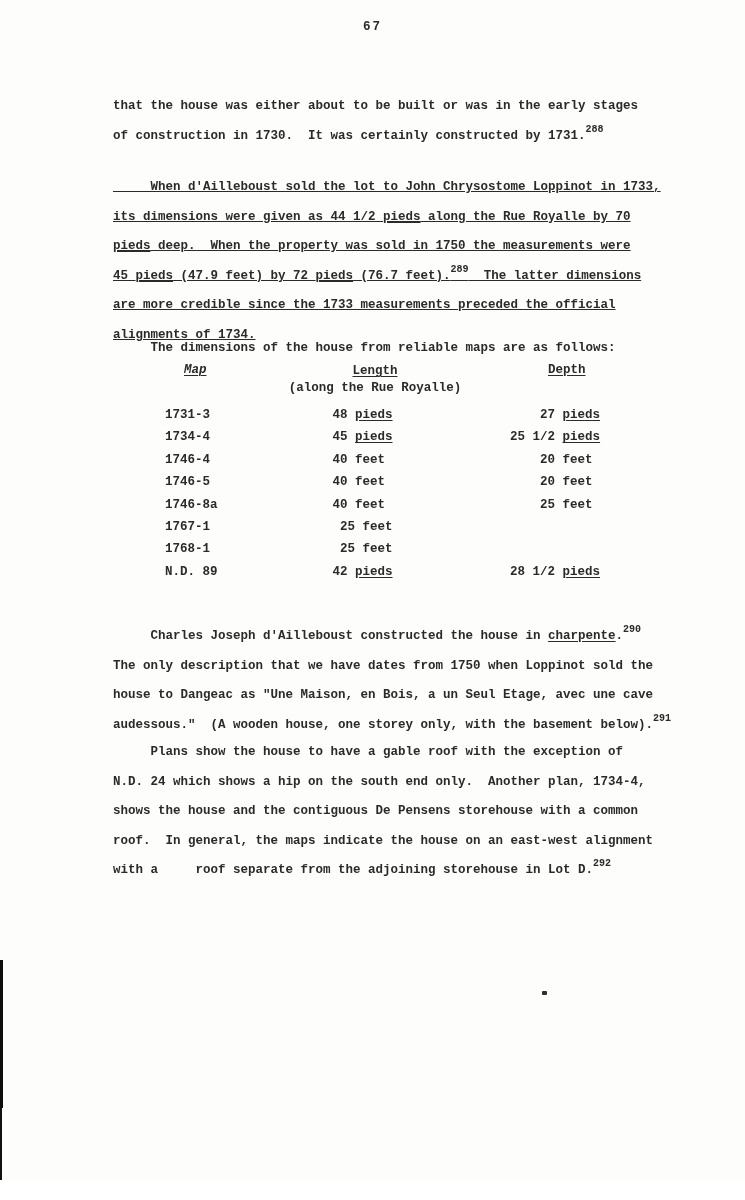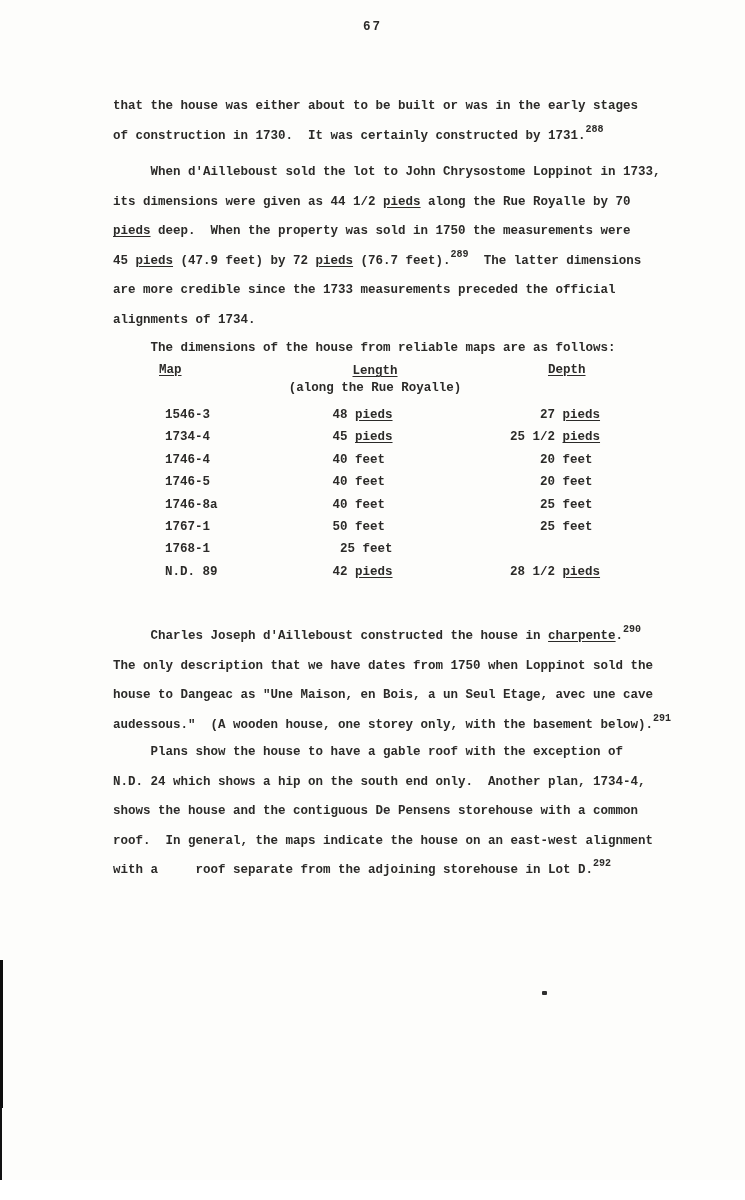--- a/index.html
+++ b/index.html
@@ -12,26 +12,26 @@
     font-size:12.5px;
     font-weight:600;
     color:#2b2a28;
   }
   .line{white-space:pre;}
   .u{text-decoration:underline;text-underline-offset:2px;text-decoration-thickness:1px;}
   .sup{font-size:10px;position:relative;top:-7px;}
   #page-number{position:absolute;top:20px;left:0;width:100%;text-align:center;letter-spacing:2px;}
   .para{position:absolute;left:113px;line-height:29.6px;}
   #p1{top:92px;}
-  #p2{top:158px;}
+  #p2{top:173px;text-decoration:underline;}
   #p3{top:334px;}
   #p4{top:622px;}
   #p5{top:738px;}
   
-  #th-map{position:absolute;left:159px;top:363px;}
+  #th-map{position:absolute;left:184px;top:363px;font-style:italic;}
   #th-length{position:absolute;left:286px;top:363px;width:178px;text-align:center;line-height:17px;}
   #th-depth{position:absolute;left:548px;top:363px;}
   #table-rows{position:absolute;left:165px;top:404px;line-height:22.4px;}
   .trow{display:flex;}
   .c-map{width:145px;white-space:pre;}
   .c-len{width:200px;white-space:pre;}
   .c-depth{white-space:pre;}
   
   #artifact-bar-1{position:absolute;left:0;top:960px;width:3px;height:148px;background:#0d0d0d;}
   #artifact-bar-2{position:absolute;left:0;top:1106px;width:2px;height:85px;background:#111111;}
@@ -64,21 +64,21 @@
 
   <div>
     <div id="th-map"><span class="u">Map</span></div>
     <div id="th-length">
       <div><span class="u">Length</span></div>
       <div>(along the Rue Royalle)</div>
     </div>
     <div id="th-depth"><span class="u">Depth</span></div>
     <div id="table-rows">
         <div class="trow">
-          <div class="c-map">1546-3</div>
+          <div class="c-map">1731-3</div>
           <div class="c-len">   48 <span class="u">pieds</span></div>
           <div class="c-depth">    27 <span class="u">pieds</span></div>
         </div>
         <div class="trow">
           <div class="c-map">1734-4</div>
           <div class="c-len">   45 <span class="u">pieds</span></div>
           <div class="c-depth">25 1/2 <span class="u">pieds</span></div>
         </div>
         <div class="trow">
           <div class="c-map">1746-4</div>
@@ -90,21 +90,20 @@
           <div class="c-len">   40 feet</div>
           <div class="c-depth">    20 feet</div>
         </div>
         <div class="trow">
           <div class="c-map">1746-8a</div>
           <div class="c-len">   40 feet</div>
           <div class="c-depth">    25 feet</div>
         </div>
         <div class="trow">
           <div class="c-map">1767-1</div>
-          <div class="c-len">   50 feet</div>
           <div class="c-depth">    25 feet</div>
         </div>
         <div class="trow">
           <div class="c-map">1768-1</div>
           <div class="c-depth">    25 feet</div>
         </div>
         <div class="trow">
           <div class="c-map">N.D. 89</div>
           <div class="c-len">   42 <span class="u">pieds</span></div>
           <div class="c-depth">28 1/2 <span class="u">pieds</span></div>

